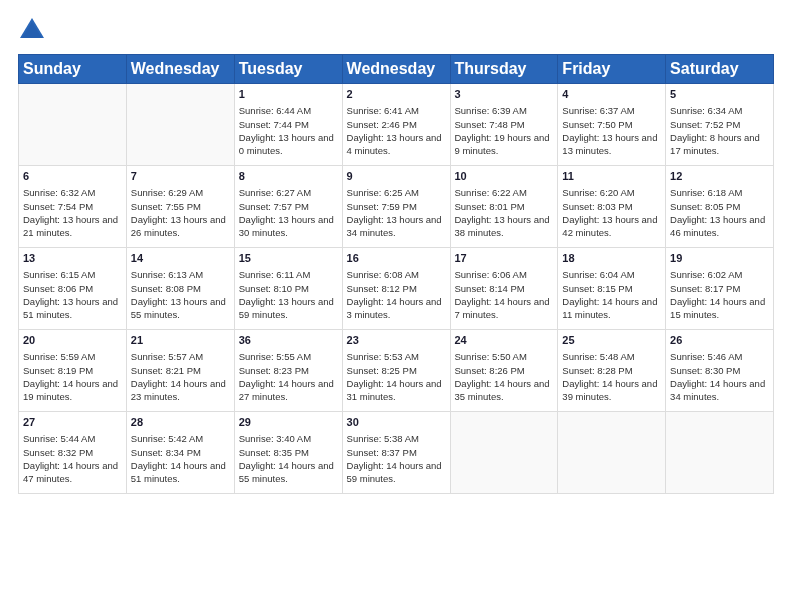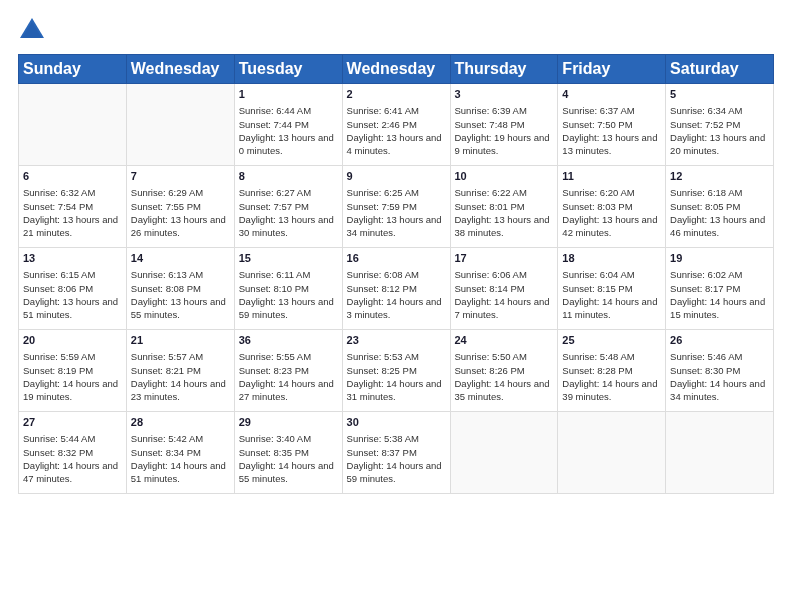--- a/index.html
+++ b/index.html
@@ -160,21 +160,21 @@
           <td>
             <span class="day-num">4</span>
             <div class="day-info">Sunrise: 6:37 AM</div>
             <div class="day-info">Sunset: 7:50 PM</div>
             <div class="day-info">Daylight: 13 hours and 13 minutes.</div>
           </td>
           <td>
             <span class="day-num">5</span>
             <div class="day-info">Sunrise: 6:34 AM</div>
             <div class="day-info">Sunset: 7:52 PM</div>
-            <div class="day-info">Daylight: 13 hours and 20 minutes.</div>
+            <div class="day-info">Daylight: 8 hours and 17 minutes.</div>
           </td>
         </tr>
         <tr>
           <td>
             <span class="day-num">6</span>
             <div class="day-info">Sunrise: 6:32 AM</div>
             <div class="day-info">Sunset: 7:54 PM</div>
             <div class="day-info">Daylight: 13 hours and 21 minutes.</div>
           </td>
           <td>

